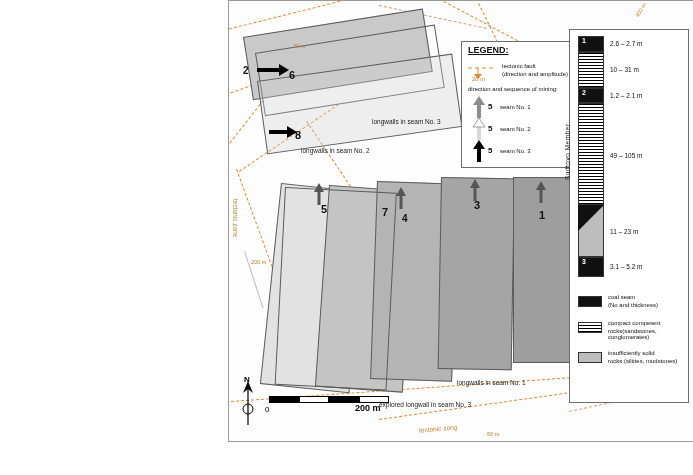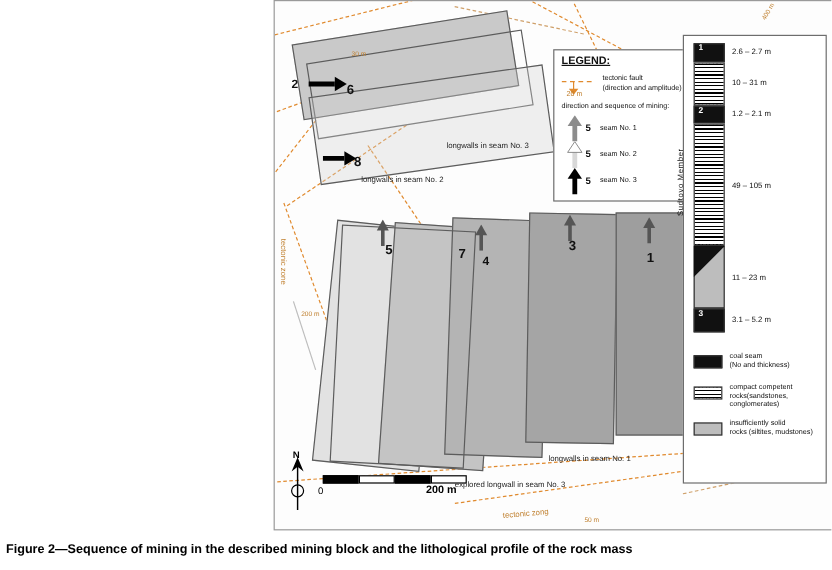--- a/index.html
+++ b/index.html
@@ -227,14 +227,13 @@
       <svg width="26" height="48">
         <path d="M13,6 L13,46" stroke="#000" stroke-width="1.2"></path>
         <path d="M8,14 L13,2 L18,14 L13,10 Z" fill="#000"></path>
         <circle cx="13" cy="30" r="5" fill="none" stroke="#000" stroke-width="1"></circle>
       </svg>
       <div style="position:absolute;left:9px;top:-4px;font-size:8px;font-weight:bold;">N</div>
     </div>
 
   </div>
 
-  <div class="caption">Figure 2—Sequence of mining in the described mining block and the lithological profile of the rock mass</div>
 </div>
 
 </body></html>

